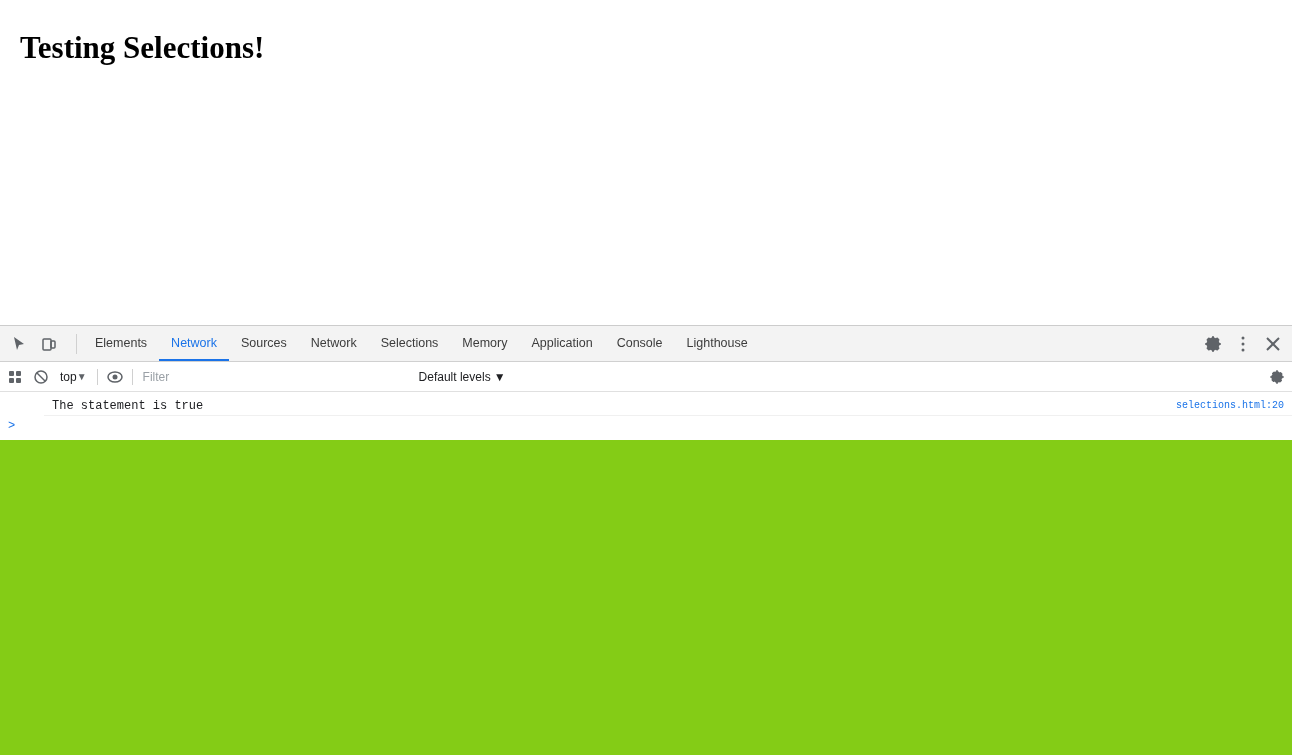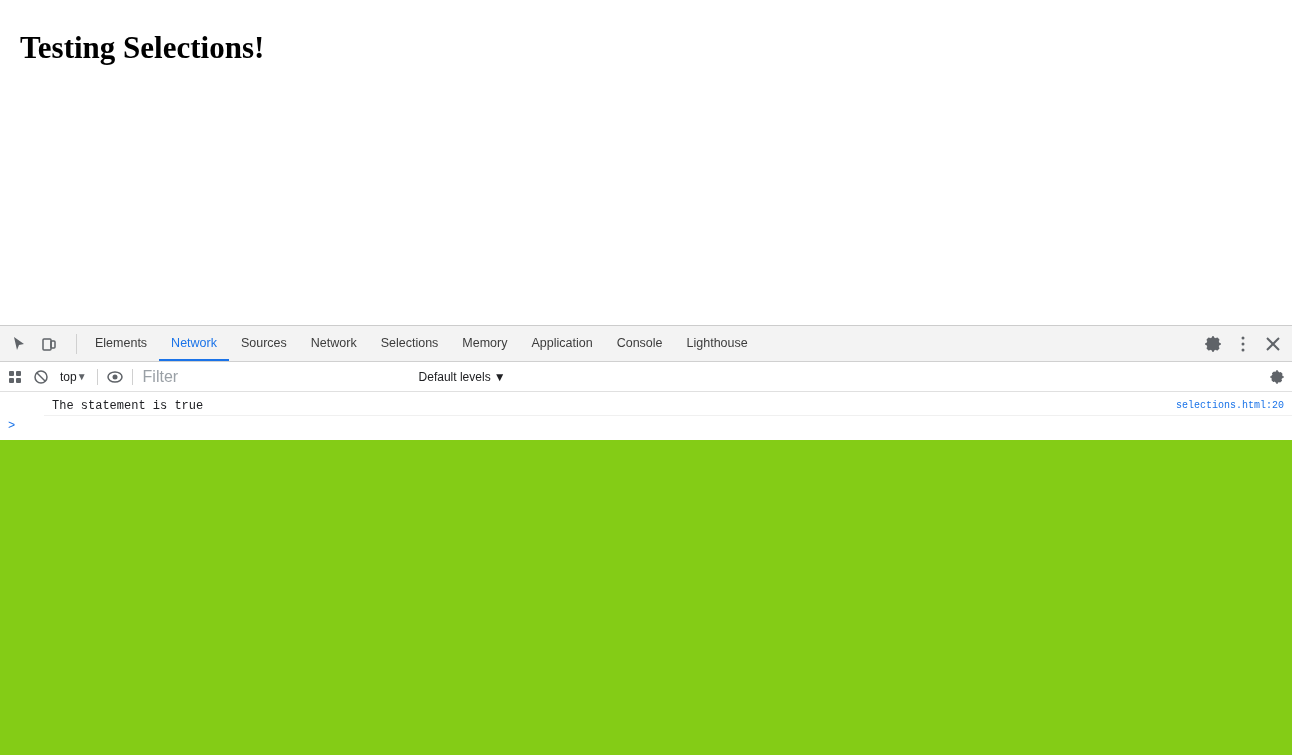--- a/index.html
+++ b/index.html
@@ -171,21 +171,21 @@
       cursor: pointer;
       color: #5f6368;
       font-size: 14px;
     }
 
     .filter-input {
       flex: 1;
       border: none;
       outline: none;
       background: transparent;
-      font-size: 16px;
+      font-size: 12px;
       color: #202124;
       padding: 2px 4px;
       max-width: 270px;
     }
 
     .filter-input::placeholder {
       color: #9aa0a6;
     }
 
     .default-levels-btn {

